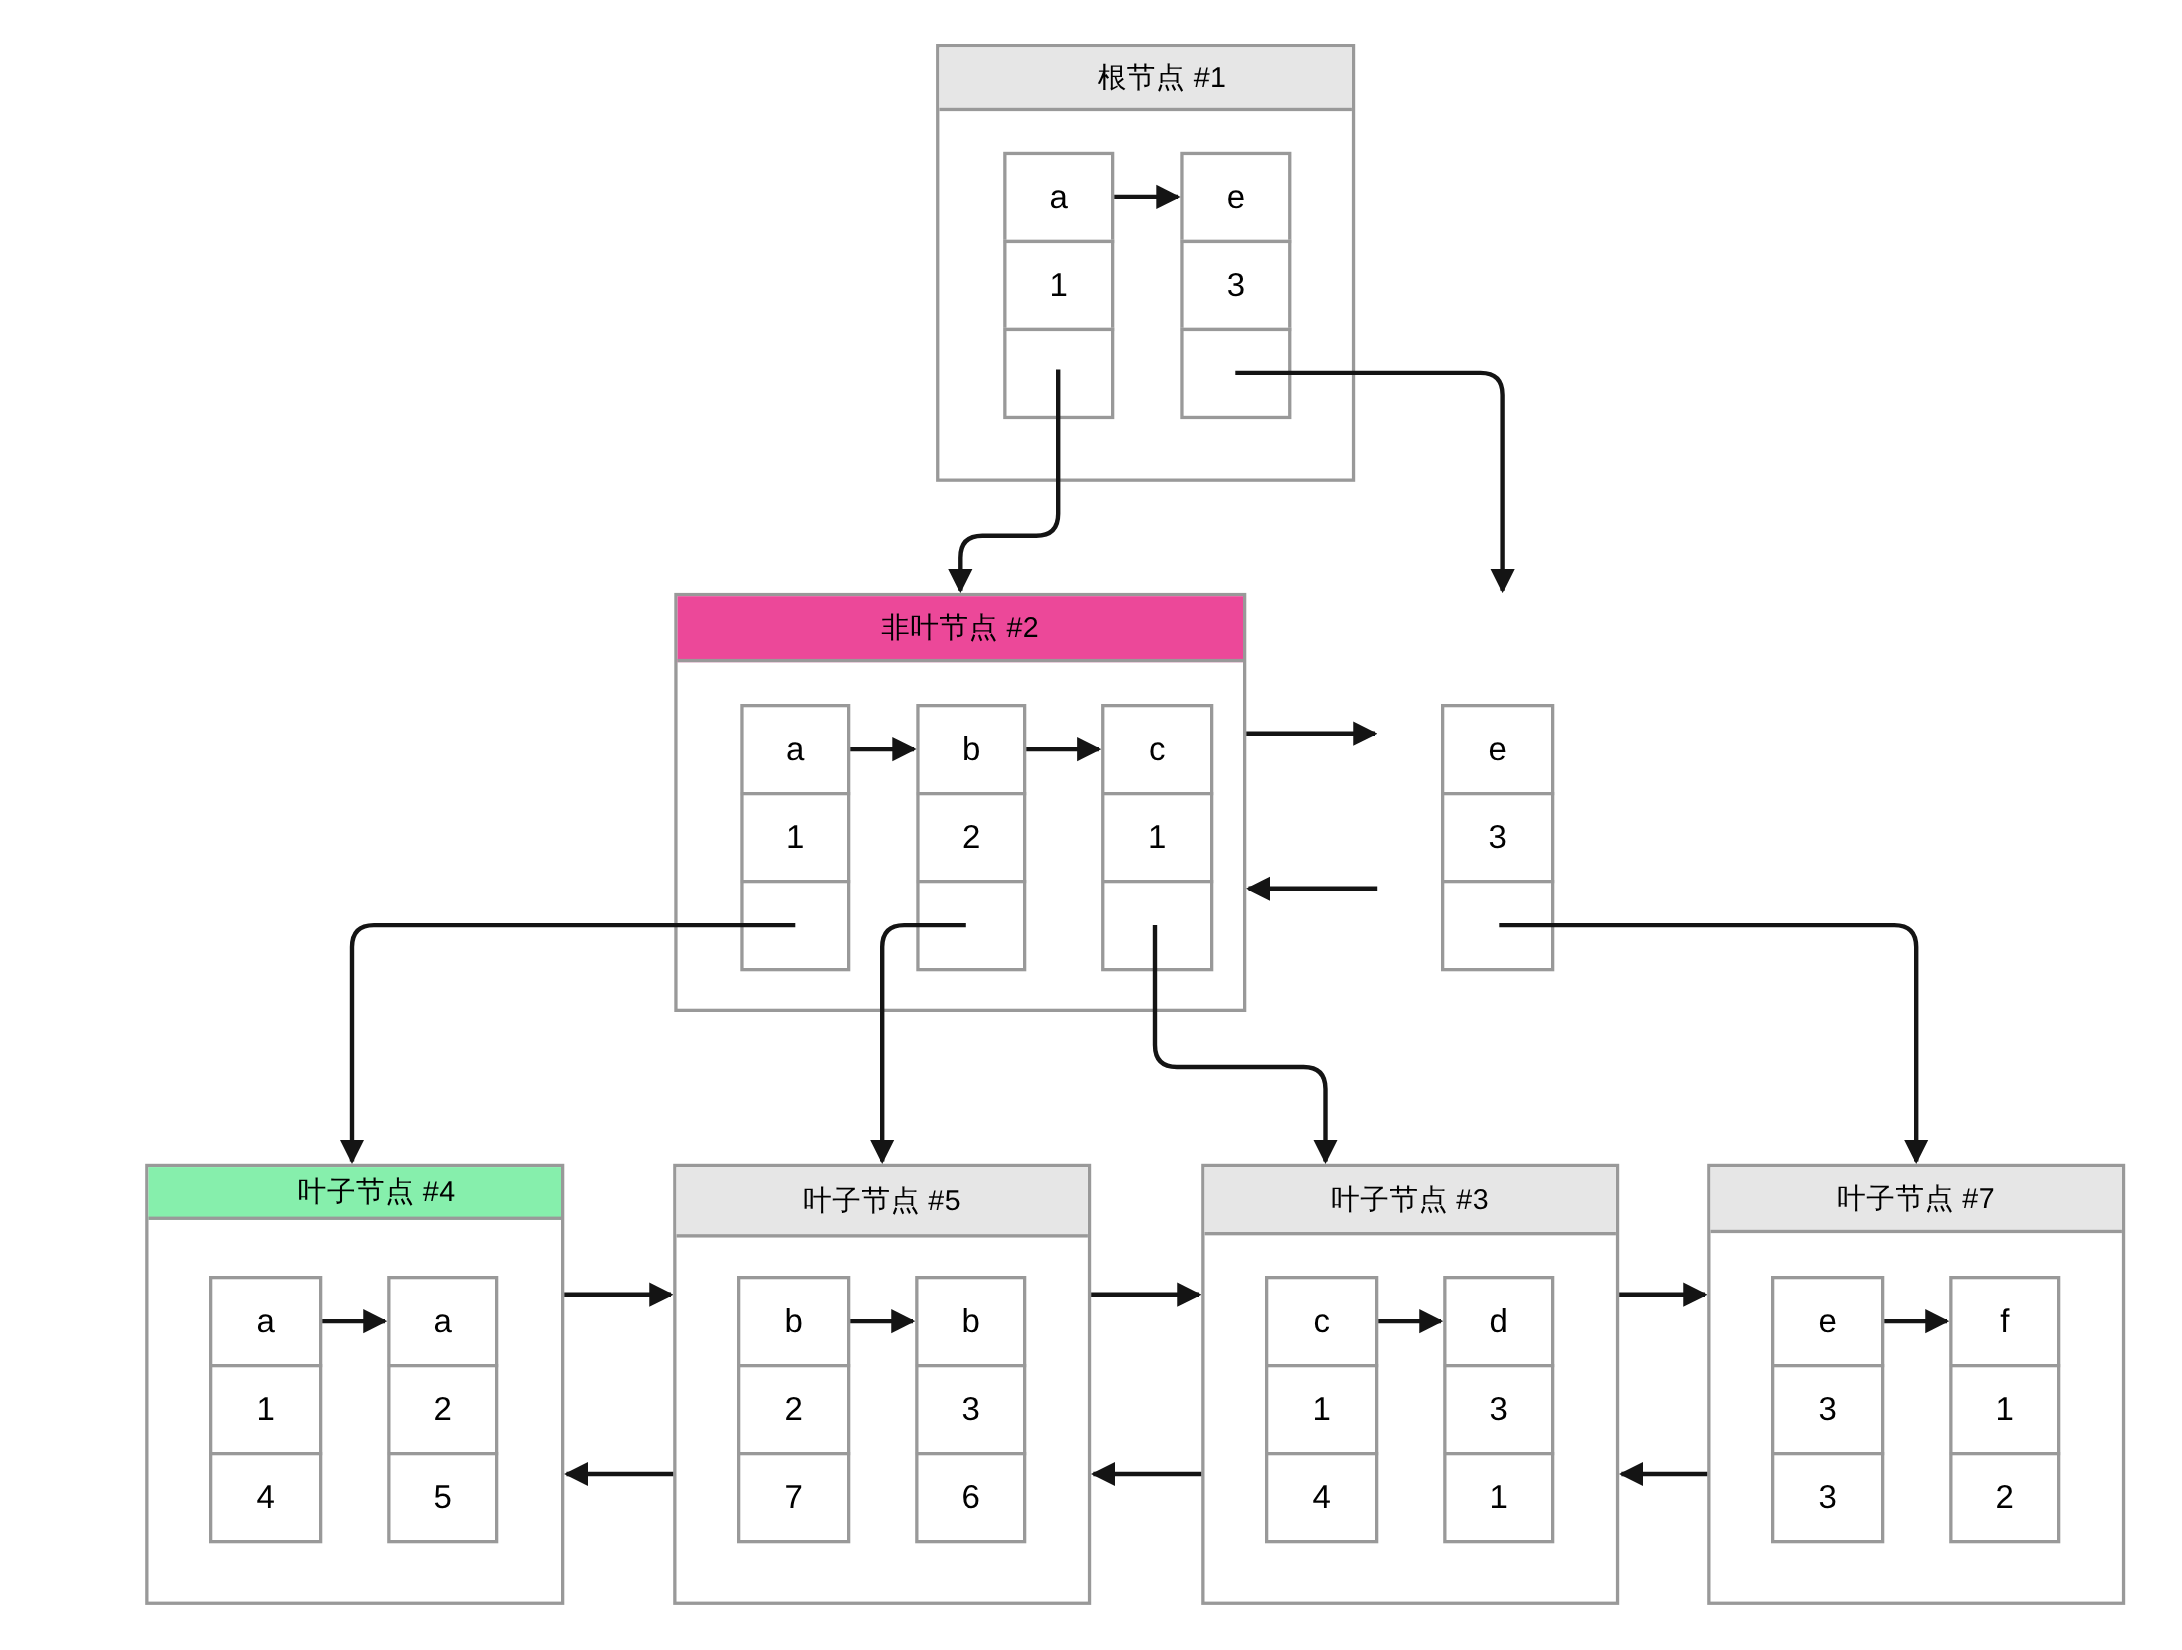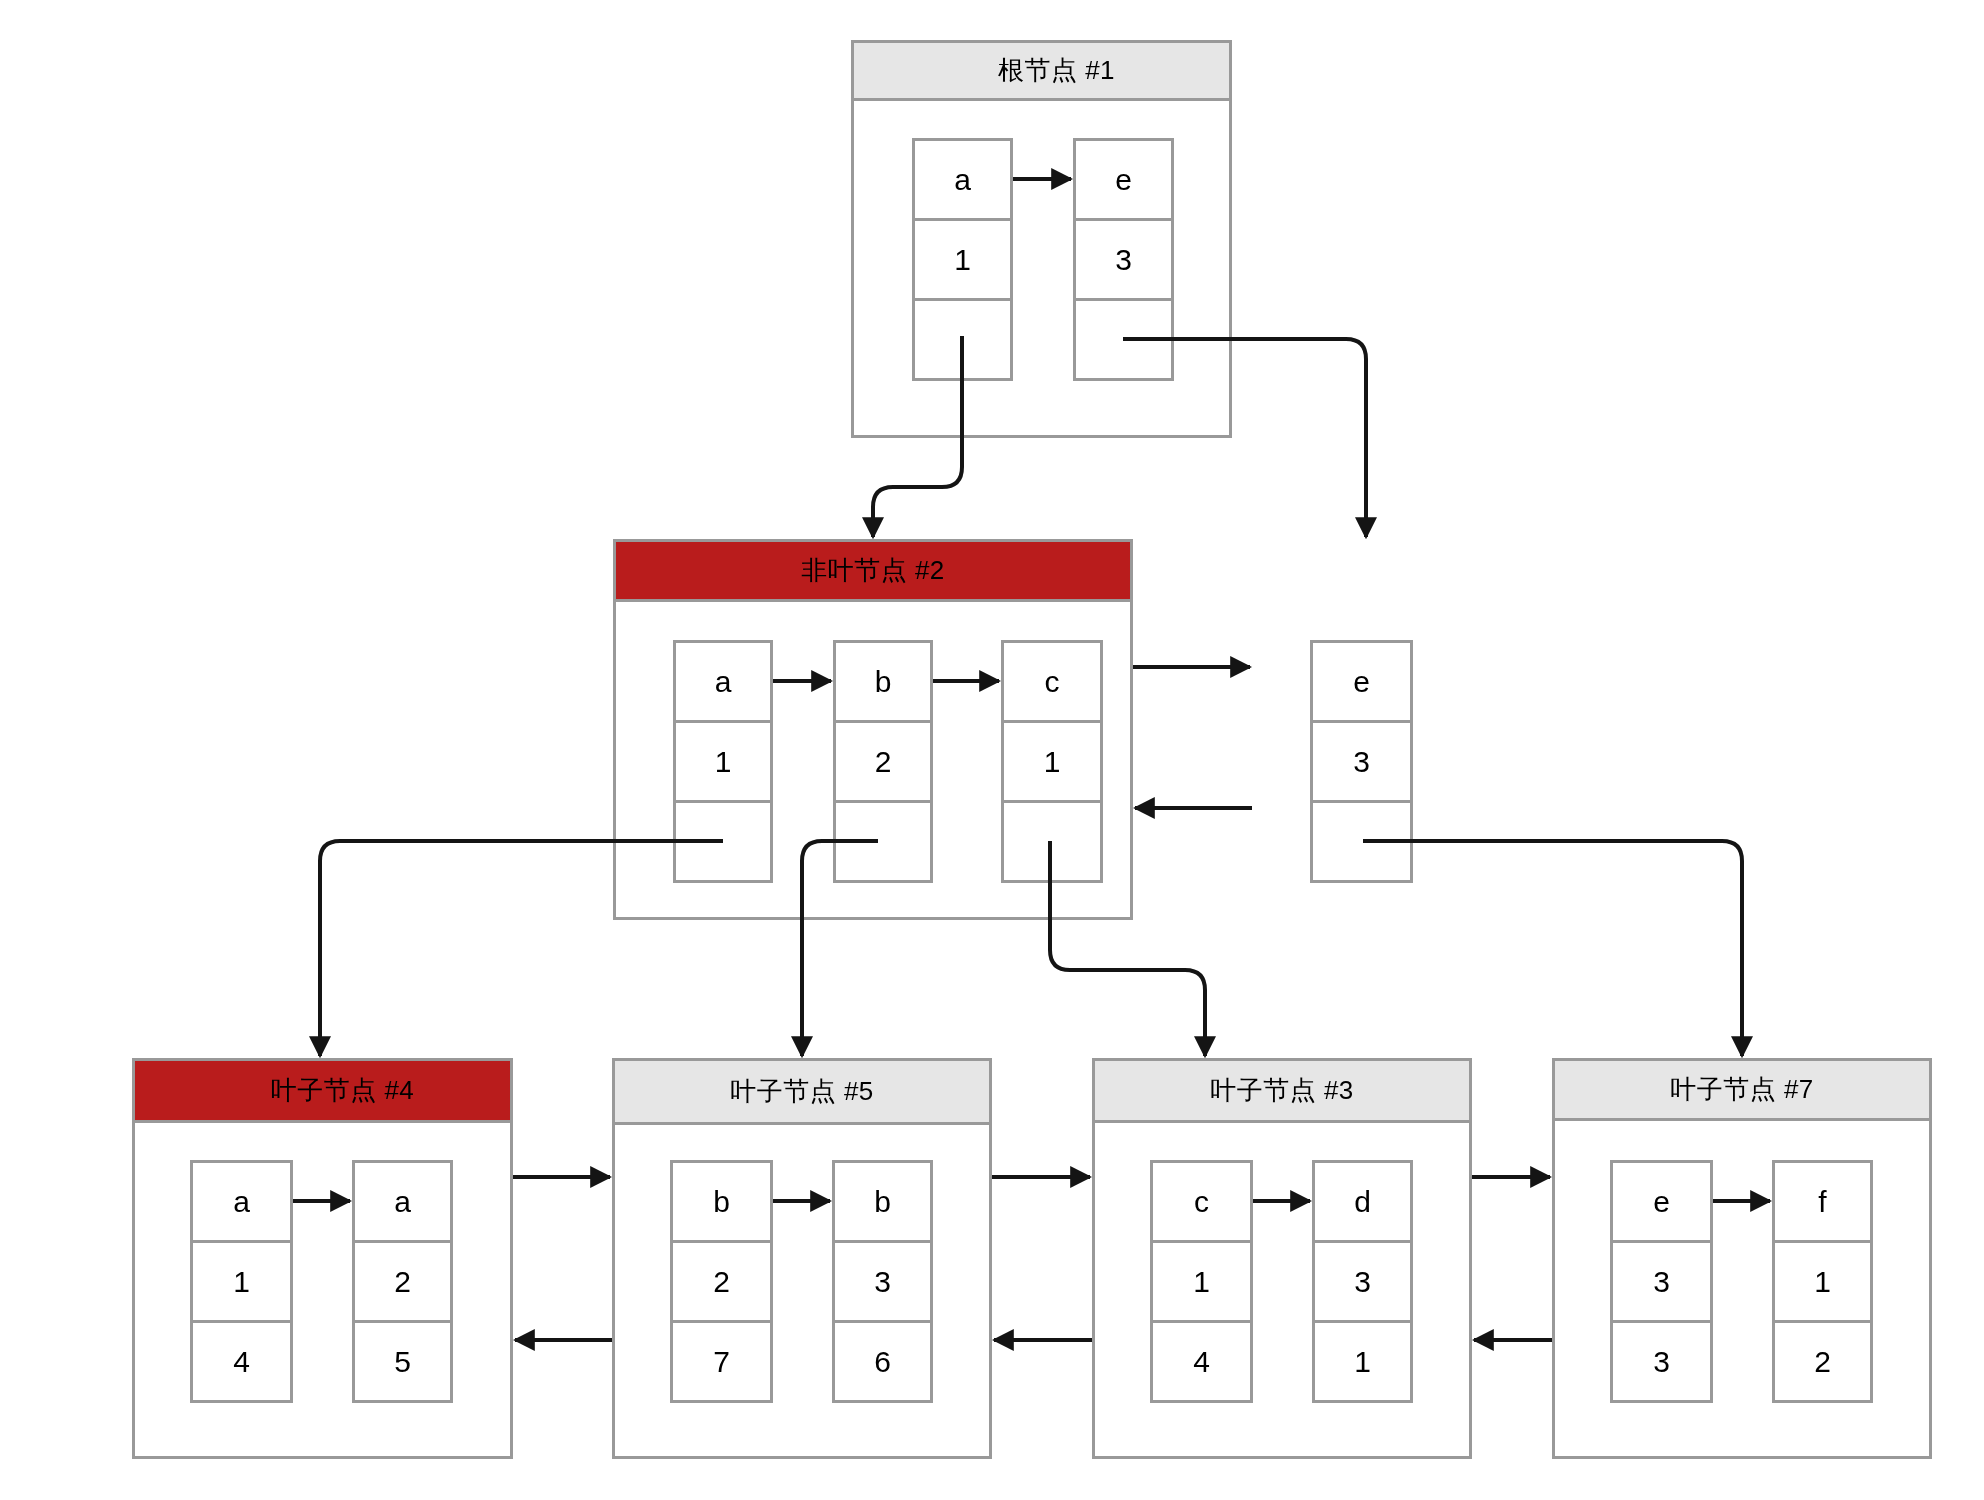--- a/index.html
+++ b/index.html
@@ -89,36 +89,36 @@
 <div class="node" style="left: 851px; top: 40px; width: 381px; height: 398px; border-color: rgb(153, 153, 153); background: rgb(255, 255, 255);">
       <div class="node-title" style="height: 58px; background: rgb(230, 230, 230); border-bottom-color: rgb(153, 153, 153); color: rgb(0, 0, 0); padding-left: 30px;">根节点 #1</div>
     </div>
     <div class="cell" style="left: 912px; top: 138px; width: 101px; height: 83px; border-color: rgb(153, 153, 153); background: rgb(255, 255, 255); color: rgb(0, 0, 0);">a</div>
     <div class="cell" style="left: 912px; top: 218px; width: 101px; height: 83px; border-color: rgb(153, 153, 153); background: rgb(255, 255, 255); color: rgb(0, 0, 0);">1</div>
     <div class="cell" style="left: 912px; top: 298px; width: 101px; height: 83px; border-color: rgb(153, 153, 153); background: rgb(255, 255, 255); color: rgb(0, 0, 0);"></div>
     <div class="cell" style="left: 1073px; top: 138px; width: 101px; height: 83px; border-color: rgb(153, 153, 153); background: rgb(255, 255, 255); color: rgb(0, 0, 0);">e</div>
     <div class="cell" style="left: 1073px; top: 218px; width: 101px; height: 83px; border-color: rgb(153, 153, 153); background: rgb(255, 255, 255); color: rgb(0, 0, 0);">3</div>
     <div class="cell" style="left: 1073px; top: 298px; width: 101px; height: 83px; border-color: rgb(153, 153, 153); background: rgb(255, 255, 255); color: rgb(0, 0, 0);"></div>
     <div class="node" style="left: 613px; top: 539px; width: 520px; height: 381px; border-color: rgb(153, 153, 153); background: rgb(255, 255, 255);">
-      <div class="node-title" style="height: 60px; background: #b91c1c; border-bottom-color: rgb(153, 153, 153); color: rgb(0, 0, 0);">非叶节点 #2</div>
+      <div class="node-title" style="height: 60px; background: #ec4899; border-bottom-color: rgb(153, 153, 153); color: rgb(0, 0, 0);">非叶节点 #2</div>
     </div>
     <div class="cell" style="left: 673px; top: 640px; width: 100px; height: 83px; border-color: rgb(153, 153, 153); background: rgb(255, 255, 255); color: rgb(0, 0, 0);">a</div>
     <div class="cell" style="left: 673px; top: 720px; width: 100px; height: 83px; border-color: rgb(153, 153, 153); background: rgb(255, 255, 255); color: rgb(0, 0, 0);">1</div>
     <div class="cell" style="left: 673px; top: 800px; width: 100px; height: 83px; border-color: rgb(153, 153, 153); background: rgb(255, 255, 255); color: rgb(0, 0, 0);"></div>
     <div class="cell" style="left: 833px; top: 640px; width: 100px; height: 83px; border-color: rgb(153, 153, 153); background: rgb(255, 255, 255); color: rgb(0, 0, 0);">b</div>
     <div class="cell" style="left: 833px; top: 720px; width: 100px; height: 83px; border-color: rgb(153, 153, 153); background: rgb(255, 255, 255); color: rgb(0, 0, 0);">2</div>
     <div class="cell" style="left: 833px; top: 800px; width: 100px; height: 83px; border-color: rgb(153, 153, 153); background: rgb(255, 255, 255); color: rgb(0, 0, 0);"></div>
     <div class="cell" style="left: 1001px; top: 640px; width: 102px; height: 83px; border-color: rgb(153, 153, 153); background: rgb(255, 255, 255); color: rgb(0, 0, 0);">c</div>
     <div class="cell" style="left: 1001px; top: 720px; width: 102px; height: 83px; border-color: rgb(153, 153, 153); background: rgb(255, 255, 255); color: rgb(0, 0, 0);">1</div>
     <div class="cell" style="left: 1001px; top: 800px; width: 102px; height: 83px; border-color: rgb(153, 153, 153); background: rgb(255, 255, 255); color: rgb(0, 0, 0);"></div>
     <div class="cell" style="left: 1310px; top: 640px; width: 103px; height: 83px; border-color: rgb(153, 153, 153); background: rgb(255, 255, 255); color: rgb(0, 0, 0);">e</div>
     <div class="cell" style="left: 1310px; top: 720px; width: 103px; height: 83px; border-color: rgb(153, 153, 153); background: rgb(255, 255, 255); color: rgb(0, 0, 0);">3</div>
     <div class="cell" style="left: 1310px; top: 800px; width: 103px; height: 83px; border-color: rgb(153, 153, 153); background: rgb(255, 255, 255); color: rgb(0, 0, 0);"></div>
     <div class="node" style="left: 132px; top: 1058px; width: 381px; height: 401px; border-color: rgb(153, 153, 153); background: rgb(255, 255, 255);">
-      <div class="node-title" style="height: 62px; background: #b91c1c; border-bottom-color: rgb(153, 153, 153); color: rgb(0, 0, 0); padding-left: 40px;">叶子节点 #4</div>
+      <div class="node-title" style="height: 48px; background: #86efac; border-bottom-color: rgb(153, 153, 153); color: rgb(0, 0, 0); padding-left: 40px;">叶子节点 #4</div>
     </div>
     <div class="cell" style="left: 190px; top: 1160px; width: 103px; height: 83px; border-color: rgb(153, 153, 153); background: rgb(255, 255, 255); color: rgb(0, 0, 0);">a</div>
     <div class="cell" style="left: 190px; top: 1240px; width: 103px; height: 83px; border-color: rgb(153, 153, 153); background: rgb(255, 255, 255); color: rgb(0, 0, 0);">1</div>
     <div class="cell" style="left: 190px; top: 1320px; width: 103px; height: 83px; border-color: rgb(153, 153, 153); background: rgb(255, 255, 255); color: rgb(0, 0, 0);">4</div>
     <div class="cell" style="left: 352px; top: 1160px; width: 101px; height: 83px; border-color: rgb(153, 153, 153); background: rgb(255, 255, 255); color: rgb(0, 0, 0);">a</div>
     <div class="cell" style="left: 352px; top: 1240px; width: 101px; height: 83px; border-color: rgb(153, 153, 153); background: rgb(255, 255, 255); color: rgb(0, 0, 0);">2</div>
     <div class="cell" style="left: 352px; top: 1320px; width: 101px; height: 83px; border-color: rgb(153, 153, 153); background: rgb(255, 255, 255); color: rgb(0, 0, 0);">5</div>
     <div class="node" style="left: 612px; top: 1058px; width: 380px; height: 401px; border-color: rgb(153, 153, 153); background: rgb(255, 255, 255);">
       <div class="node-title" style="height: 64px; background: rgb(230, 230, 230); border-bottom-color: rgb(153, 153, 153); color: rgb(0, 0, 0);">叶子节点 #5</div>
     </div>

